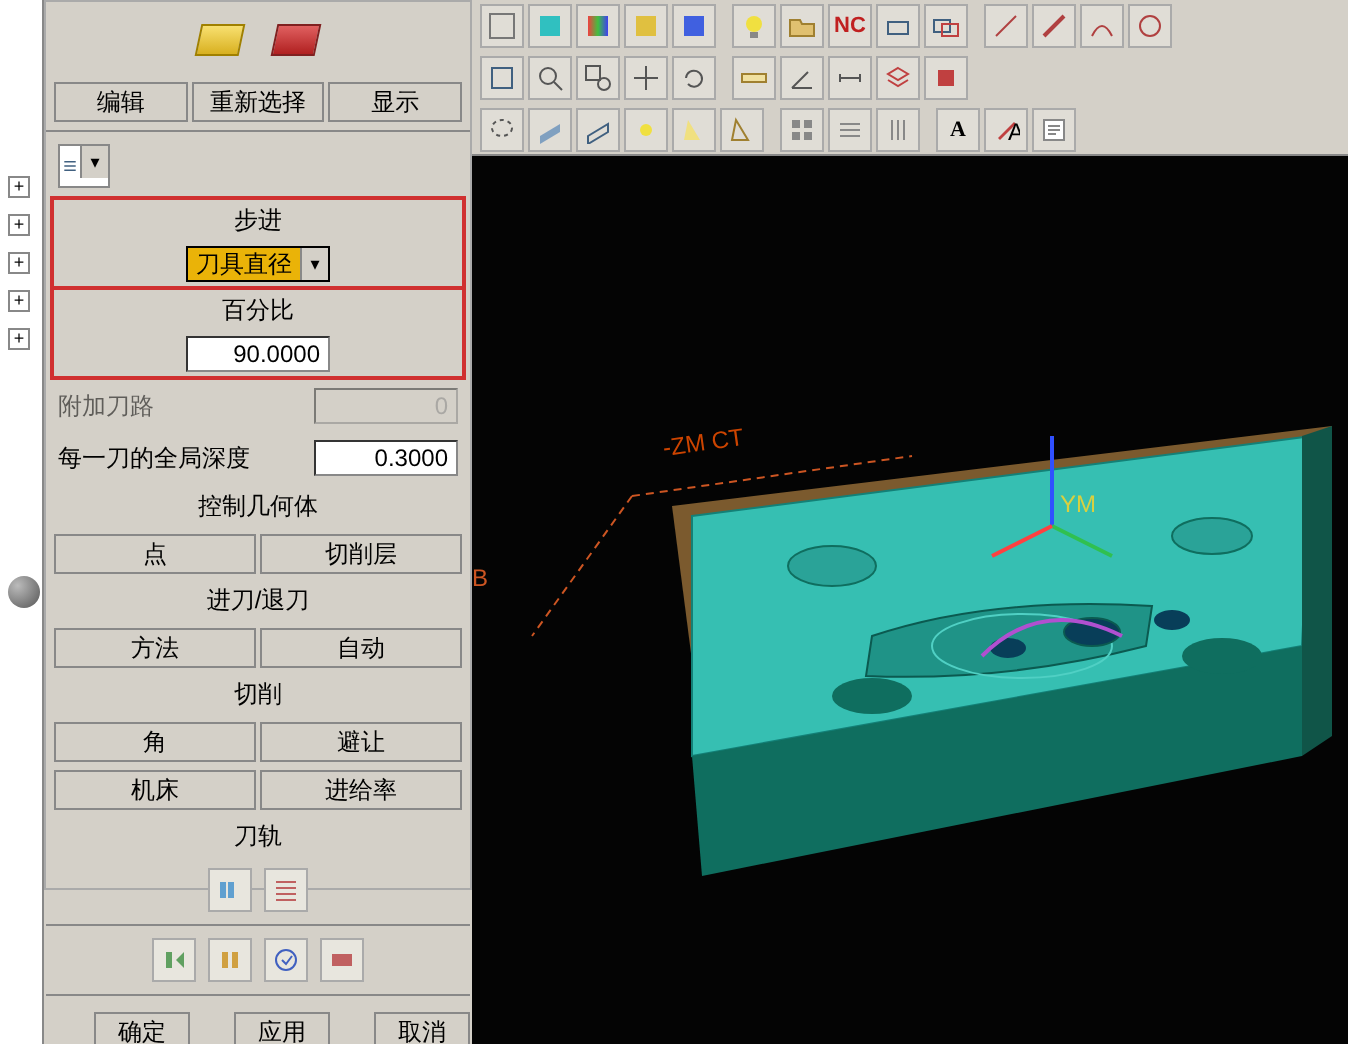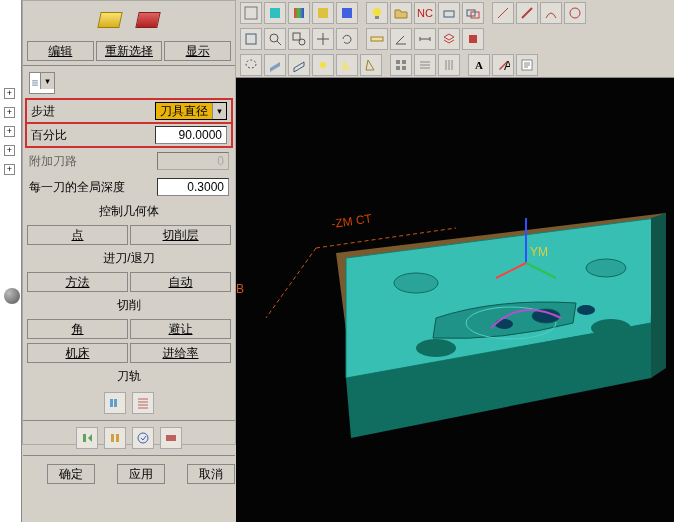--- a/index.html
+++ b/index.html
@@ -19,31 +19,31 @@
 .left-tree { position: absolute; left: 0; top: 0; width: 22px; height: 100%; background: #fff; border-right: 1px solid #888; display: flex; flex-direction: column; padding-top: 84px; }
 .tree-node { width: 11px; height: 11px; border: 1px solid #888; margin: 4px 4px; font-size: 9px; line-height: 8px; text-align: center; background: #fff; color: #000; }
 
 
 .panel { position: absolute; left: 22px; top: 0; width: 214px; height: 445px; background: #d4d0c8; border: 1px solid #aaa; }
 .panel-header { height: 18px; background: #e4e2da; text-align: center; line-height: 18px; border-bottom: 1px solid #aaa; }
 .shapes { height: 30px; display: flex; align-items: center; justify-content: center; gap: 16px; margin: 4px 0; }
 .shape-yellow { width: 22px; height: 16px; background: linear-gradient(#f8e070,#d8b020); transform: skewX(-12deg); border: 1px solid #a08000; }
 .shape-red { width: 22px; height: 16px; background: linear-gradient(#e06060,#b02020); transform: skewX(-12deg); border: 1px solid #802020; }
 
-.btn-row { display: flex; gap: 2px; padding: 2px 4px; text-decoration: underline; }
+.btn-row { display: flex; gap: 2px; padding: 2px 4px; }
 .btn { flex: 1; height: 20px; border: 1px solid #888; background: #d4d0c8; text-align: center; line-height: 18px; cursor: default; }
 
 .param-row { display: flex; align-items: center; padding: 4px 6px; gap: 4px; }
 .param-label { flex: 1; }
 .param-field { width: 72px; height: 18px; border: 1px inset #888; background: #fff; text-align: right; padding-right: 4px; line-height: 16px; }
 .param-field.ro { background: #d4d0c8; color: #888; }
 .dd { width: 72px; height: 18px; border: 1px solid #000; background: #eab308; display: flex; align-items: center; }
 .dd span { flex: 1; padding-left: 4px; }
 .dd-arrow { width: 14px; height: 16px; background: #d4d0c8; border-left: 1px solid #888; display: flex; align-items: center; justify-content: center; font-size: 9px; }
-.redbox { outline: 2px solid #d03030; }
+.redbox { outline: 2px solid #d03030; flex-direction: column; }
 
 .section-title { text-align: center; padding: 3px 0; }
 
 .divider { height: 1px; background: #888; margin: 2px 0; }
 
 .icon-strip { display: flex; justify-content: center; gap: 6px; padding: 4px 0; }
 .mini-ic { width: 22px; height: 22px; border: 1px solid #aaa; display: flex; align-items: center; justify-content: center; background: #e8e6de; }
 
 .footer-btns { display: flex; justify-content: flex-end; gap: 22px; padding: 6px 0; }
 .footer-btns .btn { flex: 0 0 48px; }
@@ -103,21 +103,21 @@
         <svg class="ic" viewBox="0 0 14 14">
           <circle cx="7" cy="6" r="4" fill="#f0e040"></circle>
           <rect x="5" y="10" width="4" height="3" fill="#888"></rect>
         </svg>
       </div>
     <div class="tb-btn">
         <svg class="ic" viewBox="0 0 14 14">
           <path d="M1 4h5l1 2h6v6H1z" fill="#e0c070" stroke="#a08030"></path>
         </svg>
       </div>
-    <div class="tb-btn" style="color:#c02020;font-weight:normal">NC</div>
+    <div class="tb-btn" style="color:#c02020;font-weight:bold">NC</div>
     <div class="tb-btn">
         <svg class="ic" viewBox="0 0 14 14">
           <rect x="2" y="5" width="10" height="6" fill="none" stroke="#406080"></rect>
         </svg>
       </div>
     <div class="tb-btn">
         <svg class="ic" viewBox="0 0 14 14">
           <rect x="1" y="4" width="8" height="6" fill="none" stroke="#406080"></rect>
           <rect x="5" y="6" width="8" height="6" fill="none" stroke="#c04040"></rect>
         </svg>

